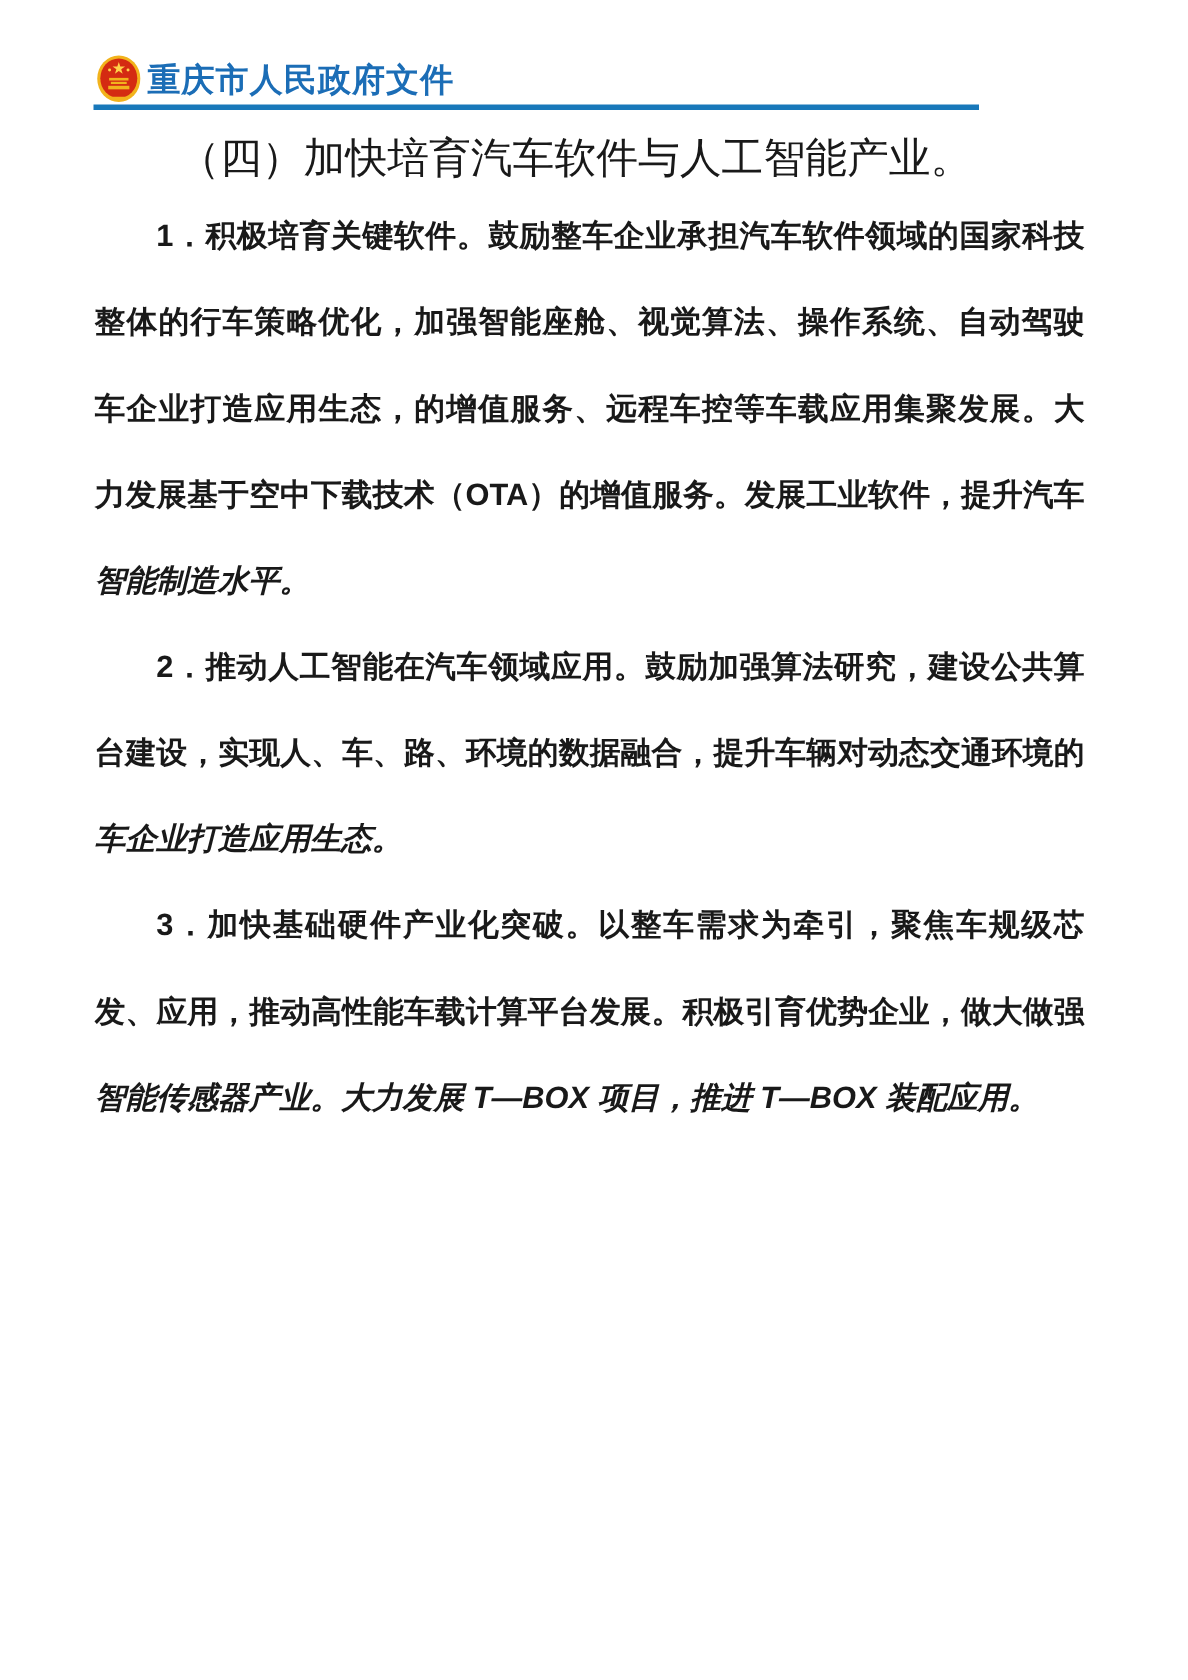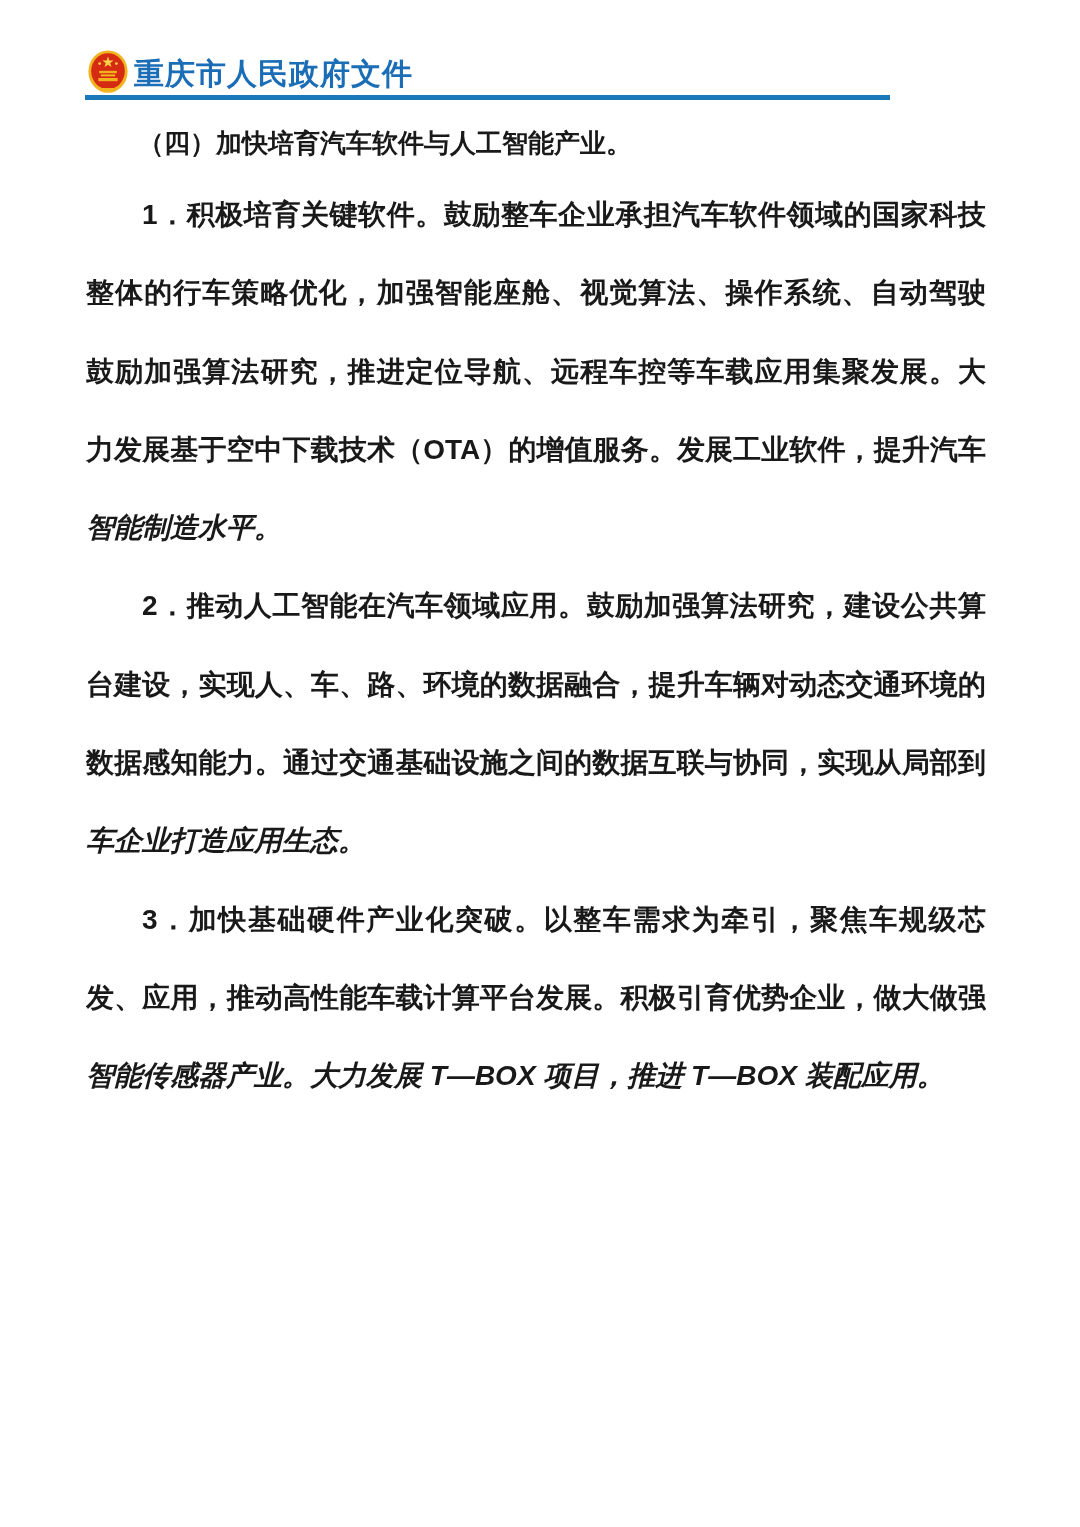--- a/index.html
+++ b/index.html
@@ -38,21 +38,21 @@
   .line{
     margin:0;height:78.3px;line-height:78.3px;
     text-align:justify;text-align-last:justify;
     overflow:hidden;
   }
   .line.first{text-indent:2em;}
   .line.last{text-align-last:left;font-style:italic;}
   .line.heading{
     height:64px;line-height:64px;
     font-family:"Liberation Serif",serif;
-    font-weight:700;font-size:26px;
+    font-weight:400;font-size:38px;
     text-align-last:left;text-indent:2em;
   }
 
   
   .footer-rule{
     position:absolute;left:85px;top:1408px;width:800px;height:5px;
     background:#1878ba;
   }
   .page-number{
     position:absolute;left:898px;top:1394px;width:115px;
@@ -87,27 +87,26 @@
     </svg>
   </div>
   <div class="header-title">重庆市人民政府文件</div>
   <div class="header-rule"></div>
 
   <div class="doc-body">
     <p class="line heading">（四）加快培育汽车软件与人工智能产业。</p>
 
     <p class="line first">1．积极培育关键软件。鼓励整车企业承担汽车软件领域的国家科技重</p>
     <p class="line">整体的行车策略优化，加强智能座舱、视觉算法、操作系统、自动驾驶</p>
-    <p class="line">鼓励加强算法研究，推进定位导航、远程车控等车载应用集聚发展。大</p>
+    <p class="line">车企业打造应用生态，的增值服务、远程车控等车载应用集聚发展。大</p>
     <p class="line">力发展基于空中下载技术（OTA）的增值服务。发展工业软件，提升汽车</p>
     <p class="line last">智能制造水平。</p>
 
     <p class="line first">2．推动人工智能在汽车领域应用。鼓励加强算法研究，建设公共算法</p>
     <p class="line">台建设，实现人、车、路、环境的数据融合，提升车辆对动态交通环境的</p>
-    <p class="line">数据感知能力。通过交通基础设施之间的数据互联与协同，实现从局部到</p>
     <p class="line last">车企业打造应用生态。</p>
 
     <p class="line first">3．加快基础硬件产业化突破。以整车需求为牵引，聚焦车规级芯片，</p>
     <p class="line">发、应用，推动高性能车载计算平台发展。积极引育优势企业，做大做强</p>
     <p class="line last">智能传感器产业。大力发展 T—BOX 项目，推进 T—BOX 装配应用。</p>
   </div>
 
   <div class="footer-rule"></div>
   <div class="page-number">– 13 –</div>
   <div class="publisher">重庆市人民政府发布</div>

